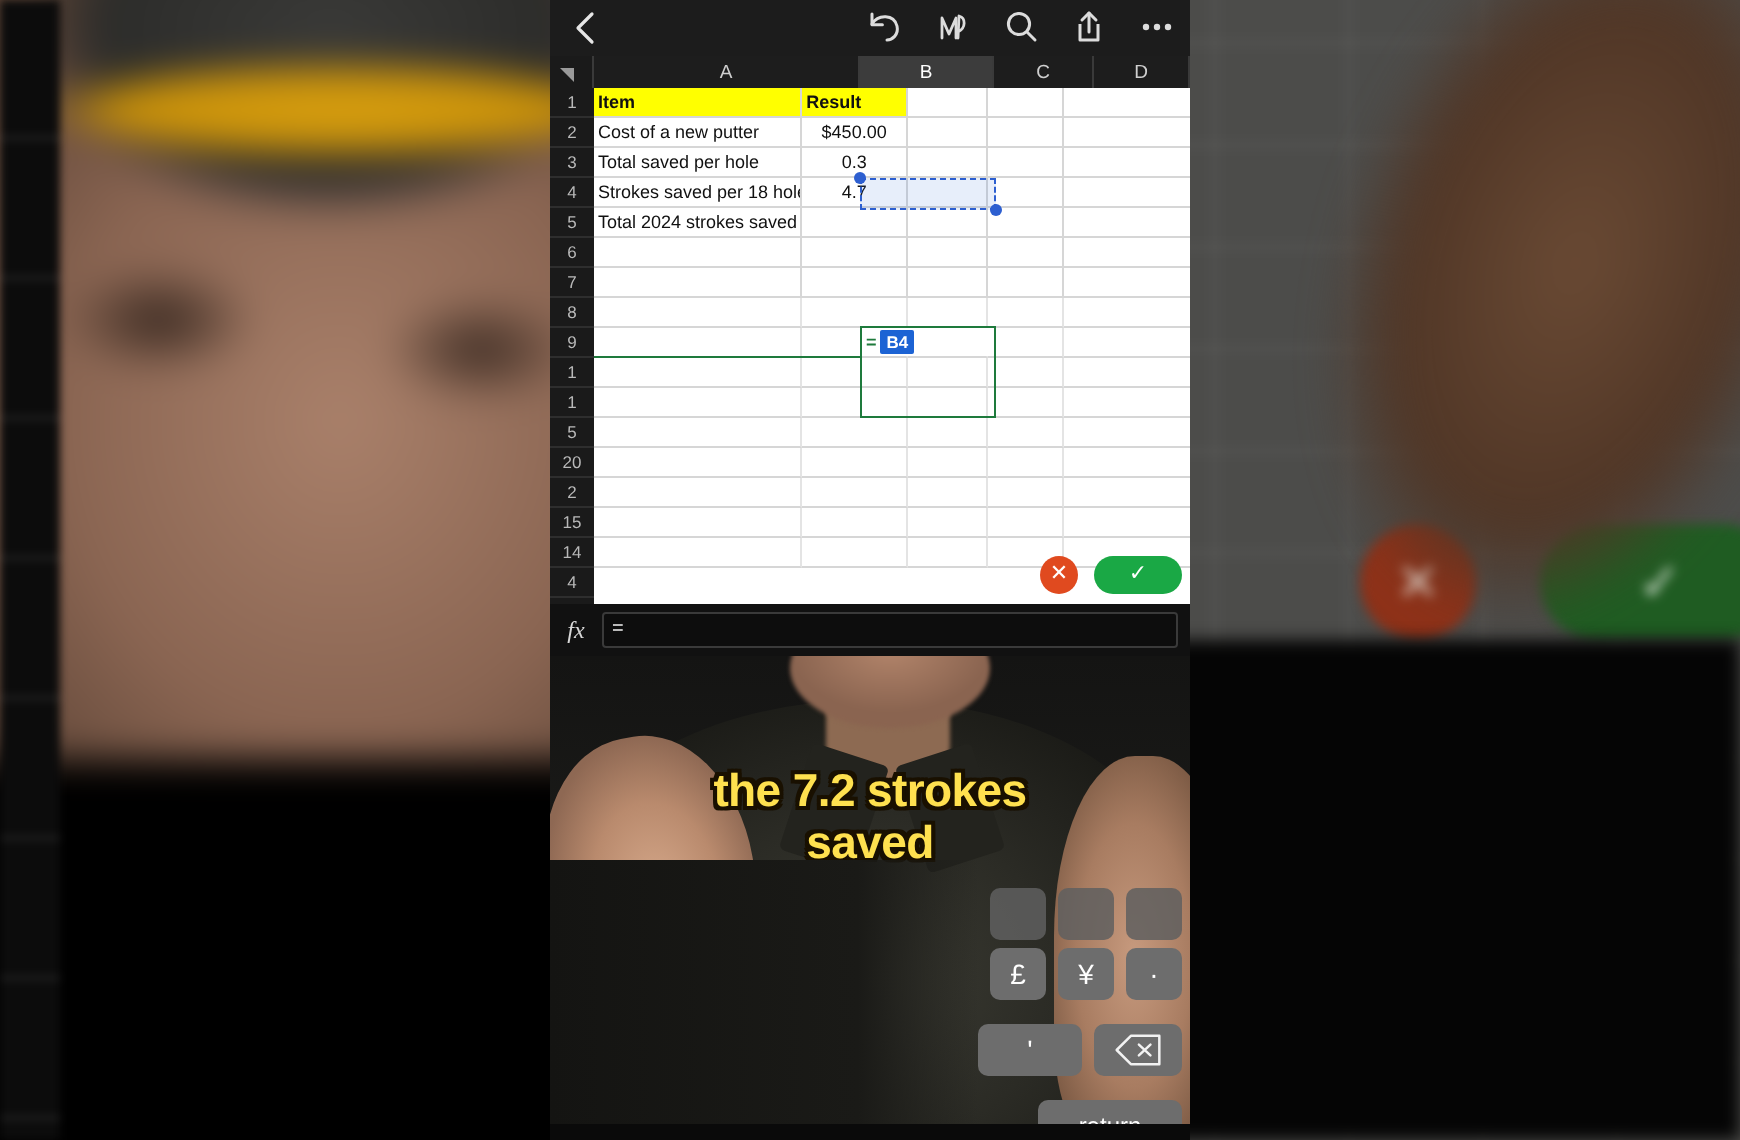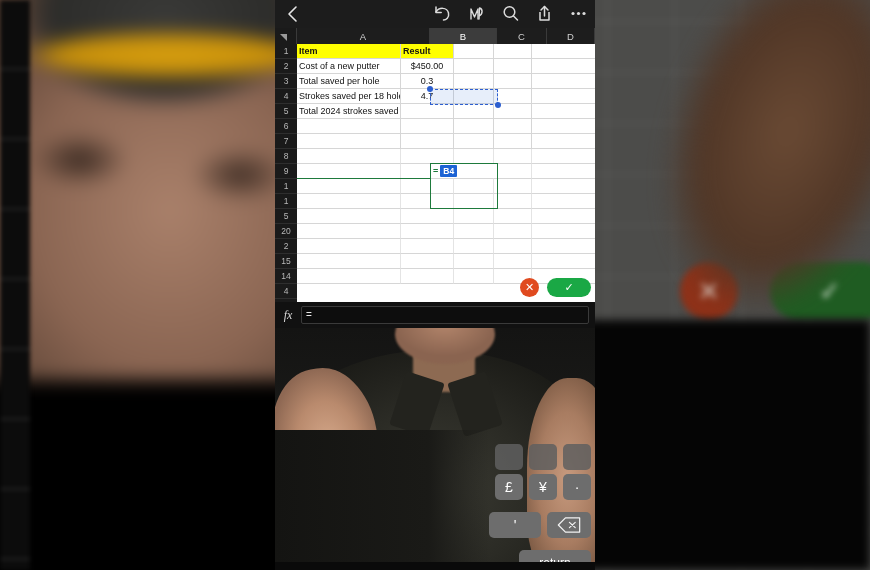--- a/index.html
+++ b/index.html
@@ -430,20 +430,24 @@
         <div class="v-neck"></div>
         <div class="v-chin"></div>
         <div class="v-collarL"></div>
         <div class="v-collarR"></div>
       </div>
       <div class="v-arm"></div>
       <div class="v-hand"></div>
       <div class="v-band"></div>
     </div>
 
+    <div class="caption">
+      <div>the 7.2 strokes</div>
+      <div>saved</div>
+    </div>
 
     <div class="kb">
       <div class="kb-row kb-r1">
         <div class="key ghost"> </div>
         <div class="key ghost"> </div>
         <div class="key ghost"> </div>
       </div>
       <div class="kb-row kb-r2">
         <div class="key">£</div>
         <div class="key">¥</div>

